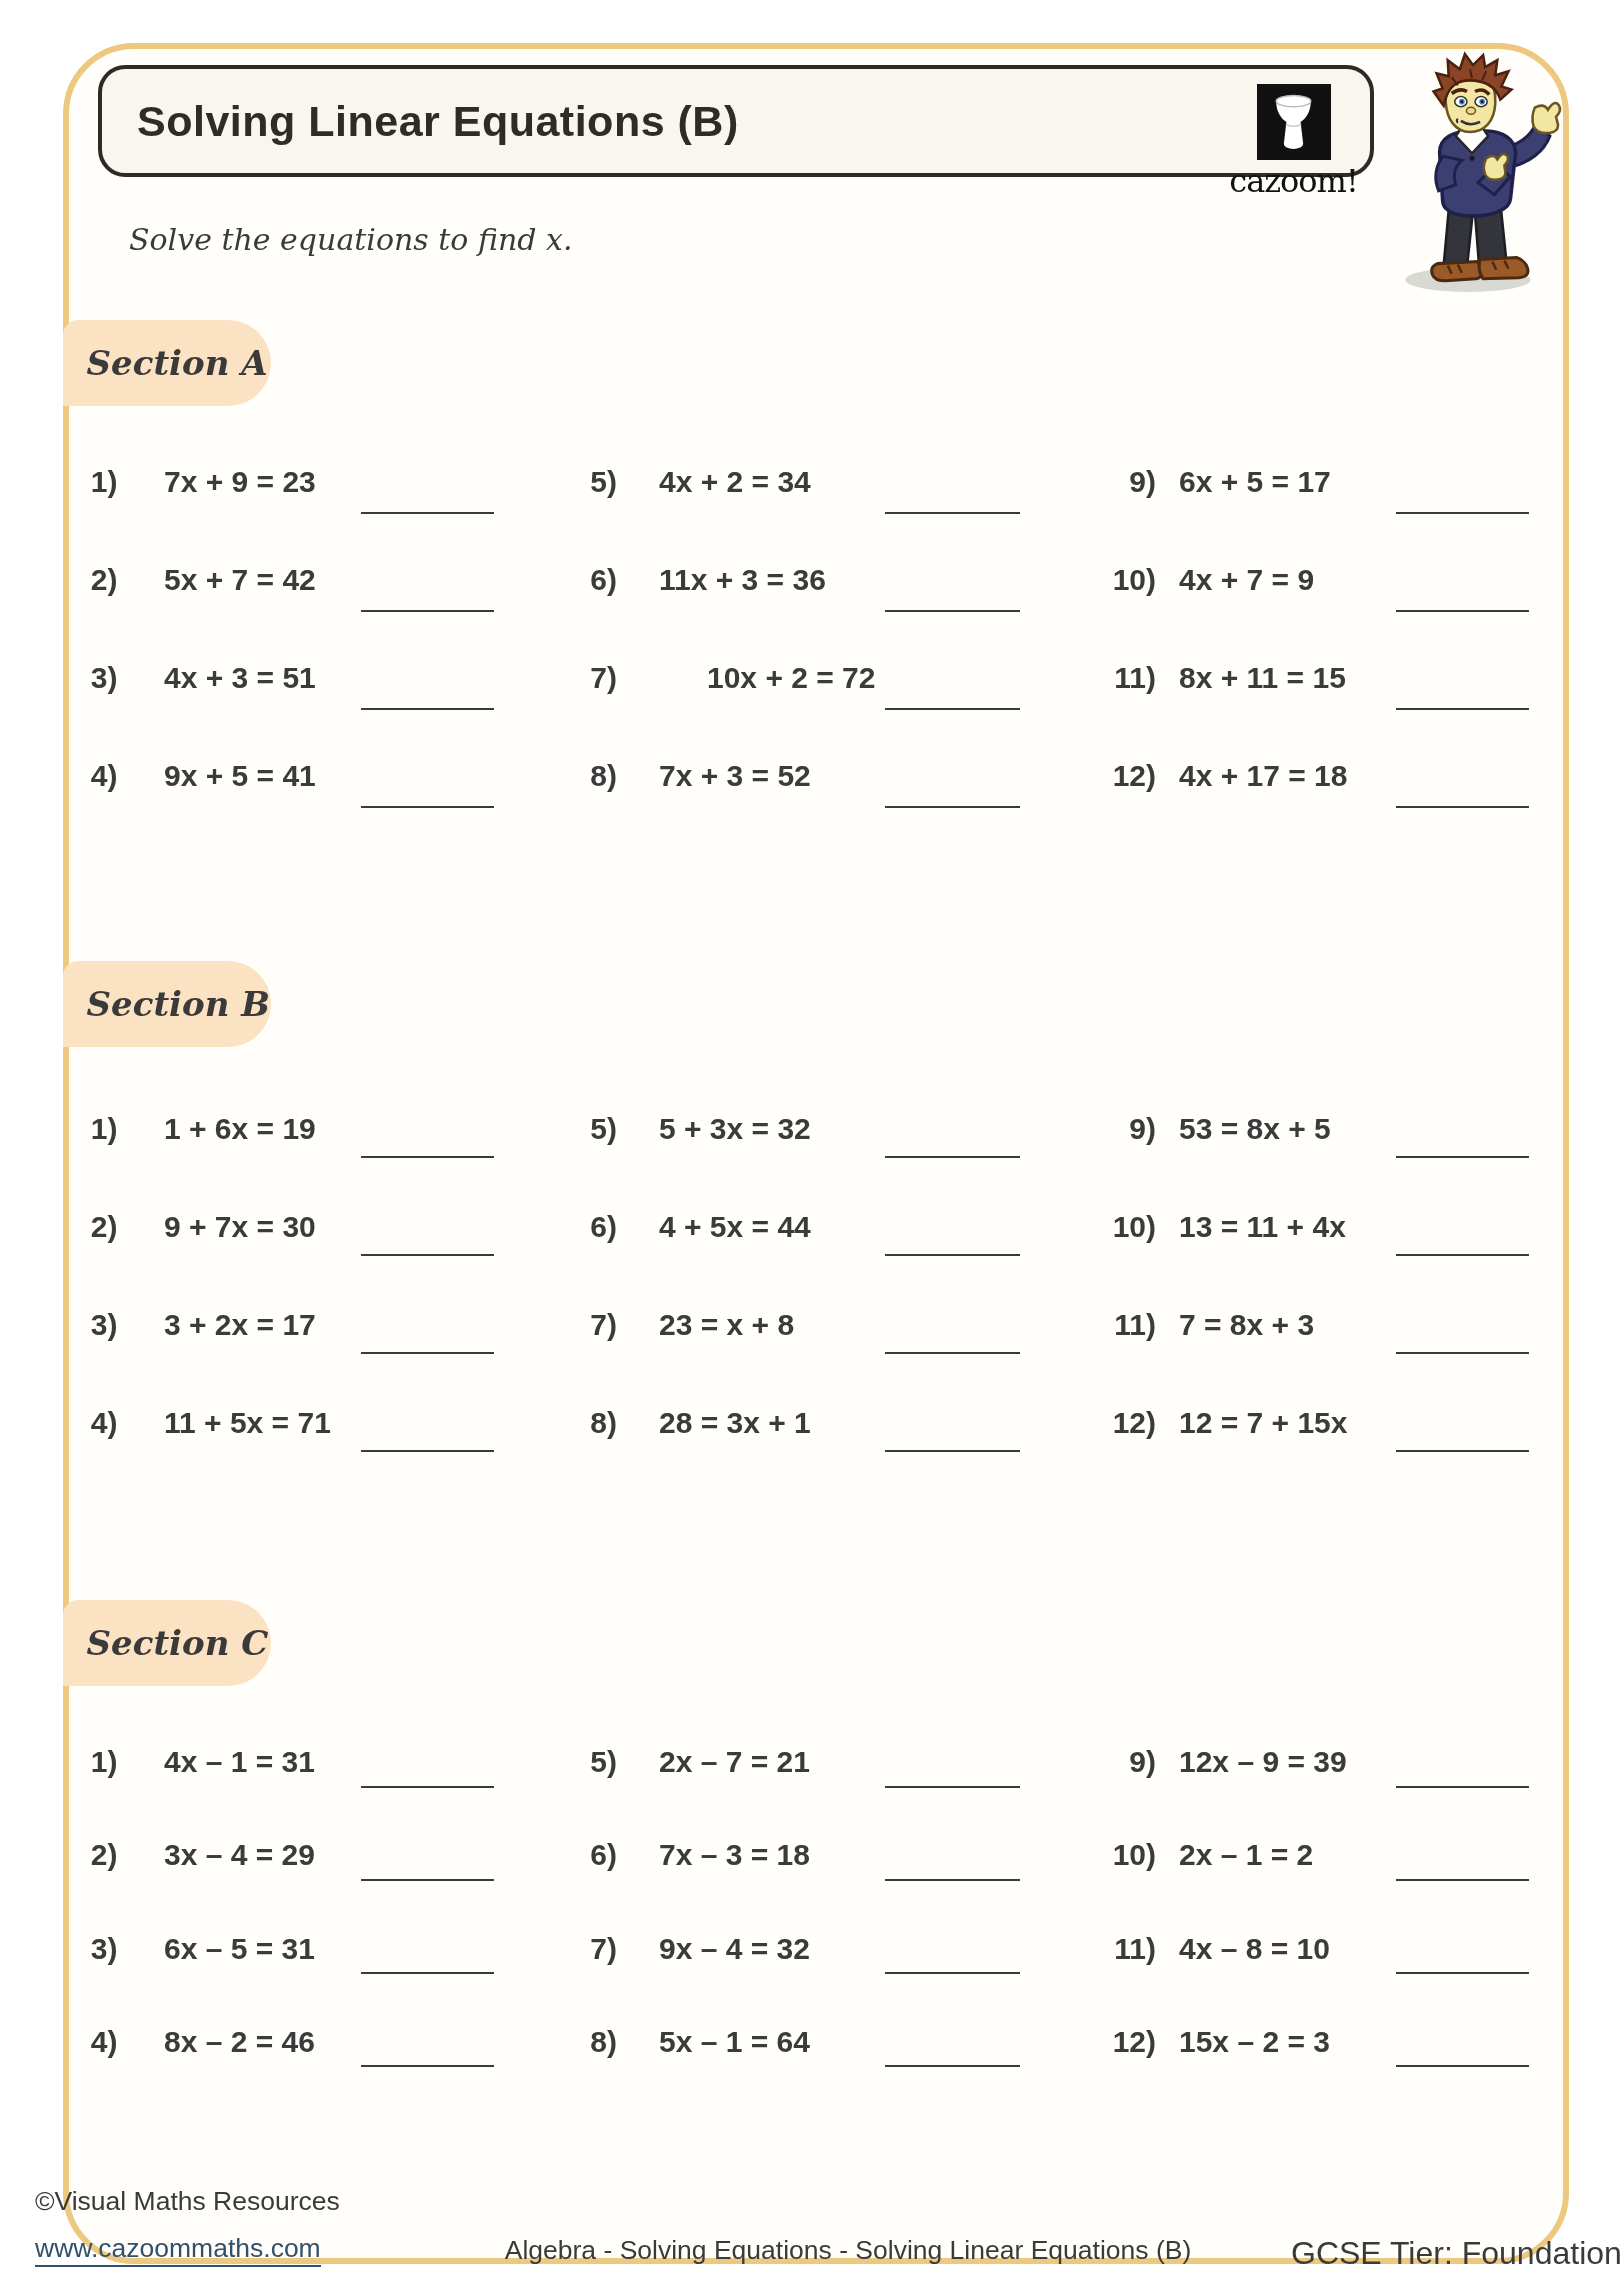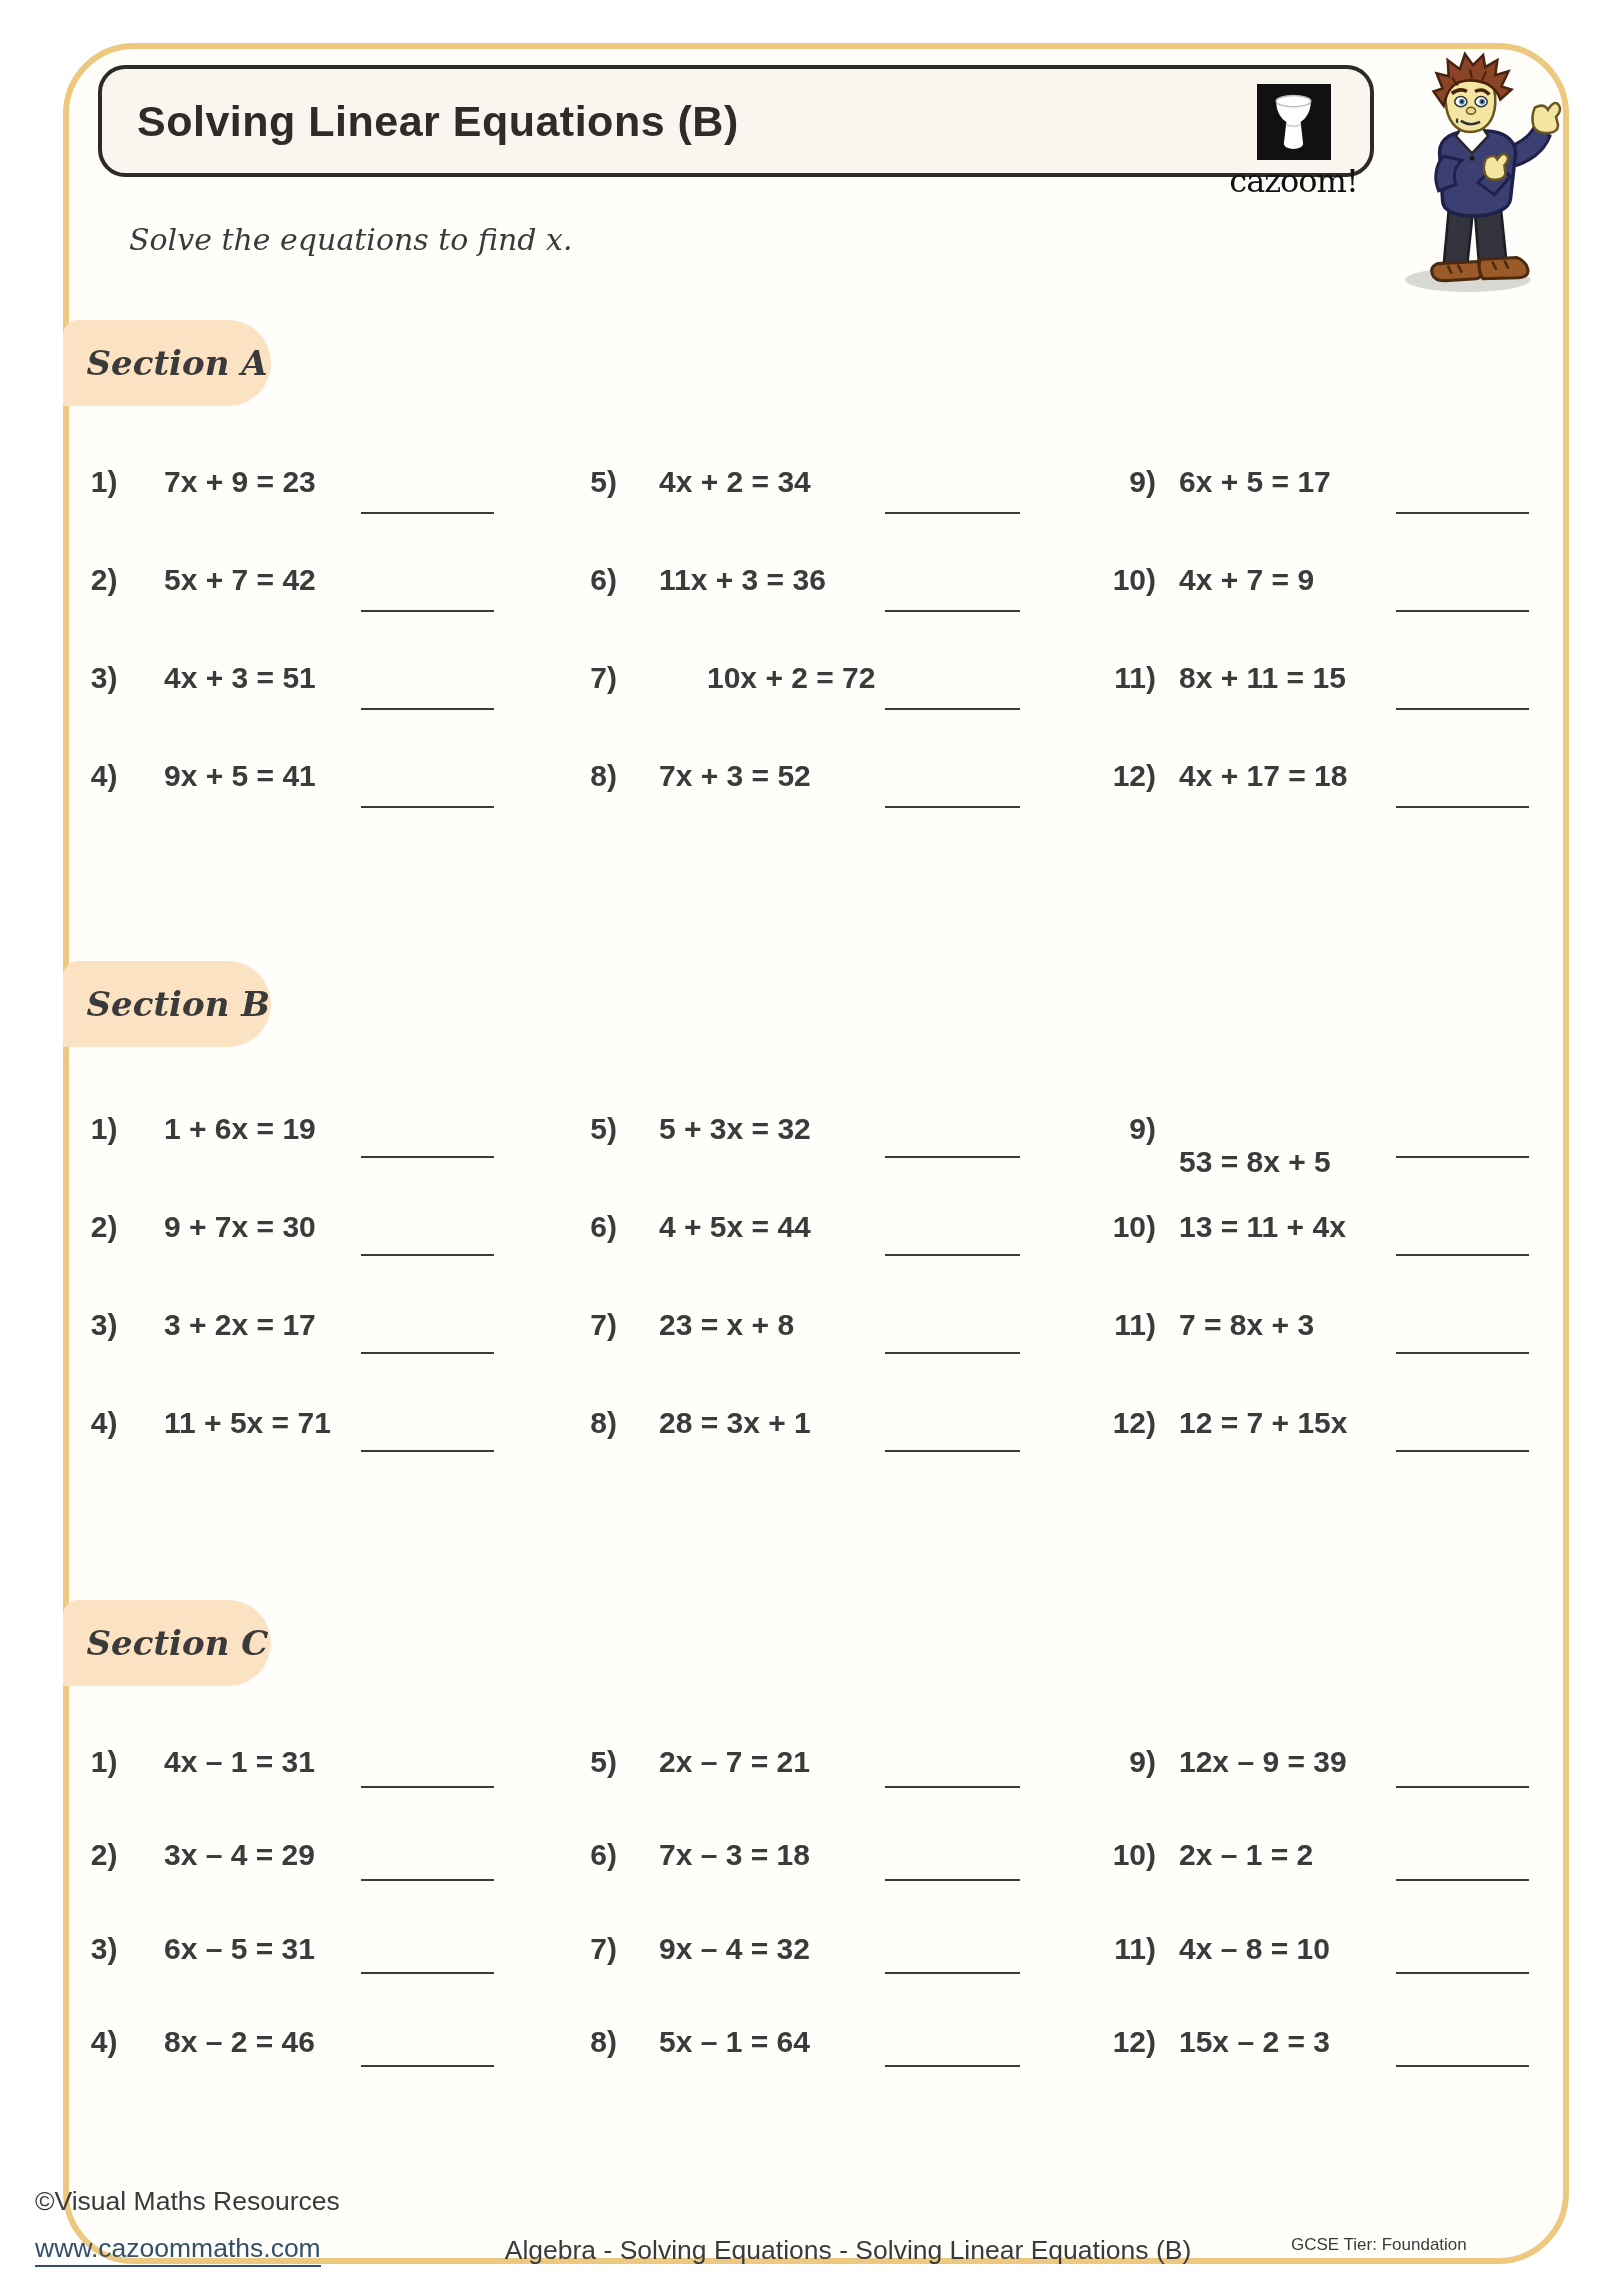--- a/index.html
+++ b/index.html
@@ -76,21 +76,21 @@
   }
   .footer-link{
     position:absolute;left:35px;top:2233px;font-size:26.5px;color:#33506B;z-index:2;
     border-bottom:2px solid #33506B;padding-bottom:1px;white-space:nowrap;cursor:pointer;
   }
   .footer-center{
     position:absolute;left:461px;top:2235px;width:774px;text-align:center;
     font-size:26.5px;color:#3A3A3A;z-index:2;white-space:nowrap;
   }
   .footer-right{
-    position:absolute;left:1291px;top:2235px;font-size:17px;color:#3A3A3A;z-index:2;white-space:nowrap;
+    position:absolute;left:1291px;top:2235px;font-size:32px;color:#3A3A3A;z-index:2;white-space:nowrap;
   }
 </style>
 </head>
 <body>
 
 <div class="page-border"></div>
 
 <div class="title-box">
   <div class="title-text">Solving Linear Equations (B)</div>
 </div>
@@ -212,21 +212,21 @@
     <div class="num-text" style="left: 527px; top: 1227px;">6)</div>
     <div class="eq-text" style="left: 659px; top: 1227px;">4 + 5x = 44</div>
     <div class="answer-line" style="left: 885px; width: 135px; top: 1254px;"></div>
     <div class="num-text" style="left: 527px; top: 1325px;">7)</div>
     <div class="eq-text" style="left: 659px; top: 1325px;">23 = x + 8</div>
     <div class="answer-line" style="left: 885px; width: 135px; top: 1352px;"></div>
     <div class="num-text" style="left: 527px; top: 1423px;">8)</div>
     <div class="eq-text" style="left: 659px; top: 1423px;">28 = 3x + 1</div>
     <div class="answer-line" style="left: 885px; width: 135px; top: 1450px;"></div>
     <div class="num-text" style="left: 1066px; top: 1129px;">9)</div>
-    <div class="eq-text" style="left: 1179px; top: 1129px; margin-top: 33px;">53 = 8x + 5</div>
+    <div class="eq-text" style="left: 1179px; top: 1129px;">53 = 8x + 5</div>
     <div class="answer-line" style="left: 1396px; width: 133px; top: 1156px;"></div>
     <div class="num-text" style="left: 1066px; top: 1227px;">10)</div>
     <div class="eq-text" style="left: 1179px; top: 1227px;">13 = 11 + 4x</div>
     <div class="answer-line" style="left: 1396px; width: 133px; top: 1254px;"></div>
     <div class="num-text" style="left: 1066px; top: 1325px;">11)</div>
     <div class="eq-text" style="left: 1179px; top: 1325px;">7 = 8x + 3</div>
     <div class="answer-line" style="left: 1396px; width: 133px; top: 1352px;"></div>
     <div class="num-text" style="left: 1066px; top: 1423px;">12)</div>
     <div class="eq-text" style="left: 1179px; top: 1423px;">12 = 7 + 15x</div>
     <div class="answer-line" style="left: 1396px; width: 133px; top: 1450px;"></div>

